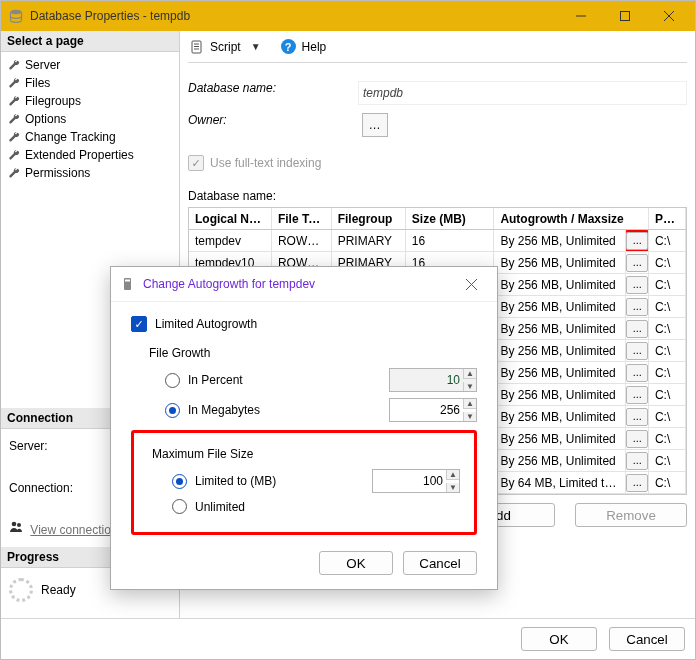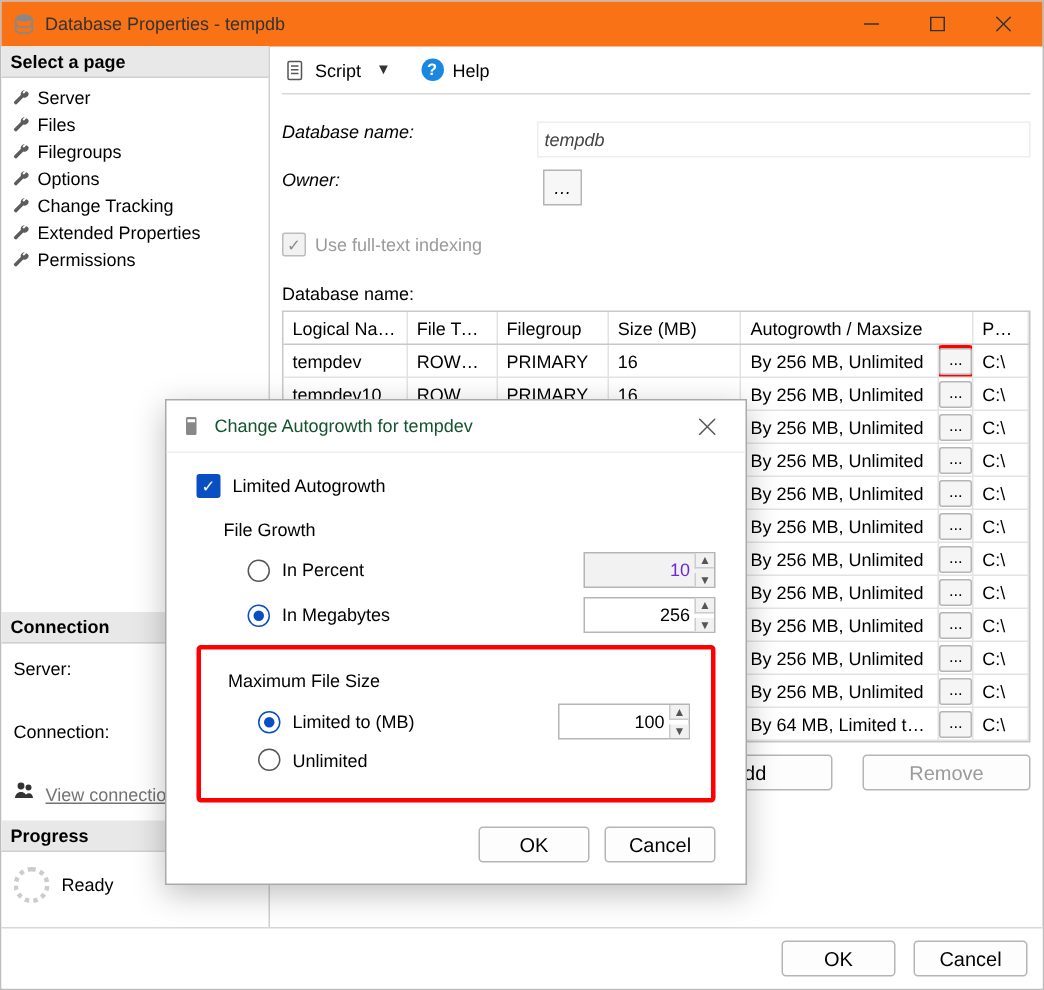--- a/index.html
+++ b/index.html
@@ -19,21 +19,21 @@
     border: 1px solid #bdbdbd;
     display: flex;
     flex-direction: column;
     background: #fff;
   }
   .titlebar {
     height: 30px;
     display: flex;
     align-items: center;
     padding: 0 4px 0 8px;
-    background: #f97316;
+    background: #eab308;
   }
   .titlebar .ticon {
     width: 14px; height: 14px; margin-right: 7px;
     display:inline-flex;align-items:center;justify-content:center;
   }
   .titlebar .title { flex: 0 0 auto; color:#333;}
   .titlebar .spacer { flex: 1; }
   .winbtn {
     width: 44px; height: 28px;
     display: flex; align-items: center; justify-content: center;
@@ -106,21 +106,21 @@
 
   .grid{
     border:1px solid #c8c8c8;
     font-size:12px;
   }
   .grid table{border-collapse:collapse;width:100%;table-layout:fixed;}
   .grid th,.grid td{
     border-right:1px solid #e3e3e3;border-bottom:1px solid #e3e3e3;
     padding:3px 6px;text-align:left;white-space:nowrap;overflow:hidden;text-overflow:ellipsis;height:15px;
   }
-  .grid th{background:#fff;font-weight:normal;border-bottom:1px solid #c8c8c8;}
+  .grid th{background:#fff;font-weight:bold;border-bottom:1px solid #c8c8c8;}
   .grid td.cellbtn{padding:0;text-align:center;}
   .cbtn{display:inline-block;width:20px;height:16px;border:1px solid #b5b5b5;background:#f5f5f5;font-size:11px;line-height:14px;border-radius:2px;}
   .cbtn.hl{outline:2px solid #ff0000;outline-offset:0px;}
   .col-ln{width:80px}.col-ft{width:58px}.col-fg{width:72px}.col-sz{width:86px}.col-ag{width:128px}.col-btn{width:22px}.col-path{width:36px}
 
   .btnrow{display:flex;justify-content:flex-end;gap:20px;margin-top:8px;}
   .pushbtn{min-width:112px;height:24px;border:1px solid #b5b5b5;background:#fdfdfd;border-radius:3px;}
 
   .footer{
     border-top:1px solid #d7d7d7;
@@ -138,38 +138,38 @@
     background:#fff;
     border:1px solid #a9a9a9;
     box-shadow:0 6px 20px rgba(0,0,0,.25);
     display:flex;flex-direction:column;
   }
   .modal .mtitle{
     height:34px;display:flex;align-items:center;padding:0 10px;
     border-bottom:1px solid #eee;
   }
   .modal .mtitle .micon{width:14px;height:14px;margin-right:8px;display:inline-flex;align-items:center;justify-content:center;color:#666;}
-  .modal .mtitle .mtxt{color:#14532d;flex:1;}
+  .modal .mtitle .mtxt{color:#6d28d9;flex:1;}
   .modal .mtitle .xbtn{width:32px;height:28px;display:flex;align-items:center;justify-content:center;color:#555;}
   .modal .mbody{padding:14px 20px 6px 20px;}
   .mchk{display:flex;align-items:center;gap:8px;margin-bottom:14px;}
   .mchk .box2{width:14px;height:14px;border:1px solid #0a4ec4;background:#0a4ec4;border-radius:2px;display:inline-flex;align-items:center;justify-content:center;color:#fff;font-size:11px;}
   .mgroup-title{margin:4px 0 8px 18px;}
   .radio-row{display:flex;align-items:center;margin:6px 0 6px 34px;}
   .radio{width:13px;height:13px;border:1px solid #555;border-radius:50%;margin-right:8px;display:inline-flex;align-items:center;justify-content:center;}
   .radio.sel{border-color:#0a4ec4;}
   .radio.sel .dot{width:7px;height:7px;background:#0a4ec4;border-radius:50%;}
   .num-input{
     width:66px;height:20px;border:1px solid #b5b5b5;text-align:right;padding:1px 16px 1px 4px;font:inherit;position:relative;
   }
   .spin{position:relative;display:inline-block;}
   .spin .ar{position:absolute;right:1px;width:12px;height:9px;background:#f1f1f1;border-left:1px solid #ccc;font-size:8px;display:flex;align-items:center;justify-content:center;color:#555;}
   .spin .up{top:1px;border-bottom:1px solid #ccc;}
   .spin .dn{bottom:1px;}
-  .num-input[disabled]{background:#f2f2f2;color:#6d28d9;}
+  .num-input[disabled]{background:#f2f2f2;color:#14532d;}
   .radio-row .fill{flex:1;}
 
   .redgroup{
     border:3px solid #ff0000;
     border-radius:3px;
     padding:10px 14px 12px 4px;
     margin: 8px 0 10px 0;
   }
   .modal .mfooter{
     display:flex;justify-content:flex-end;gap:10px;padding:0 20px 14px 0;

